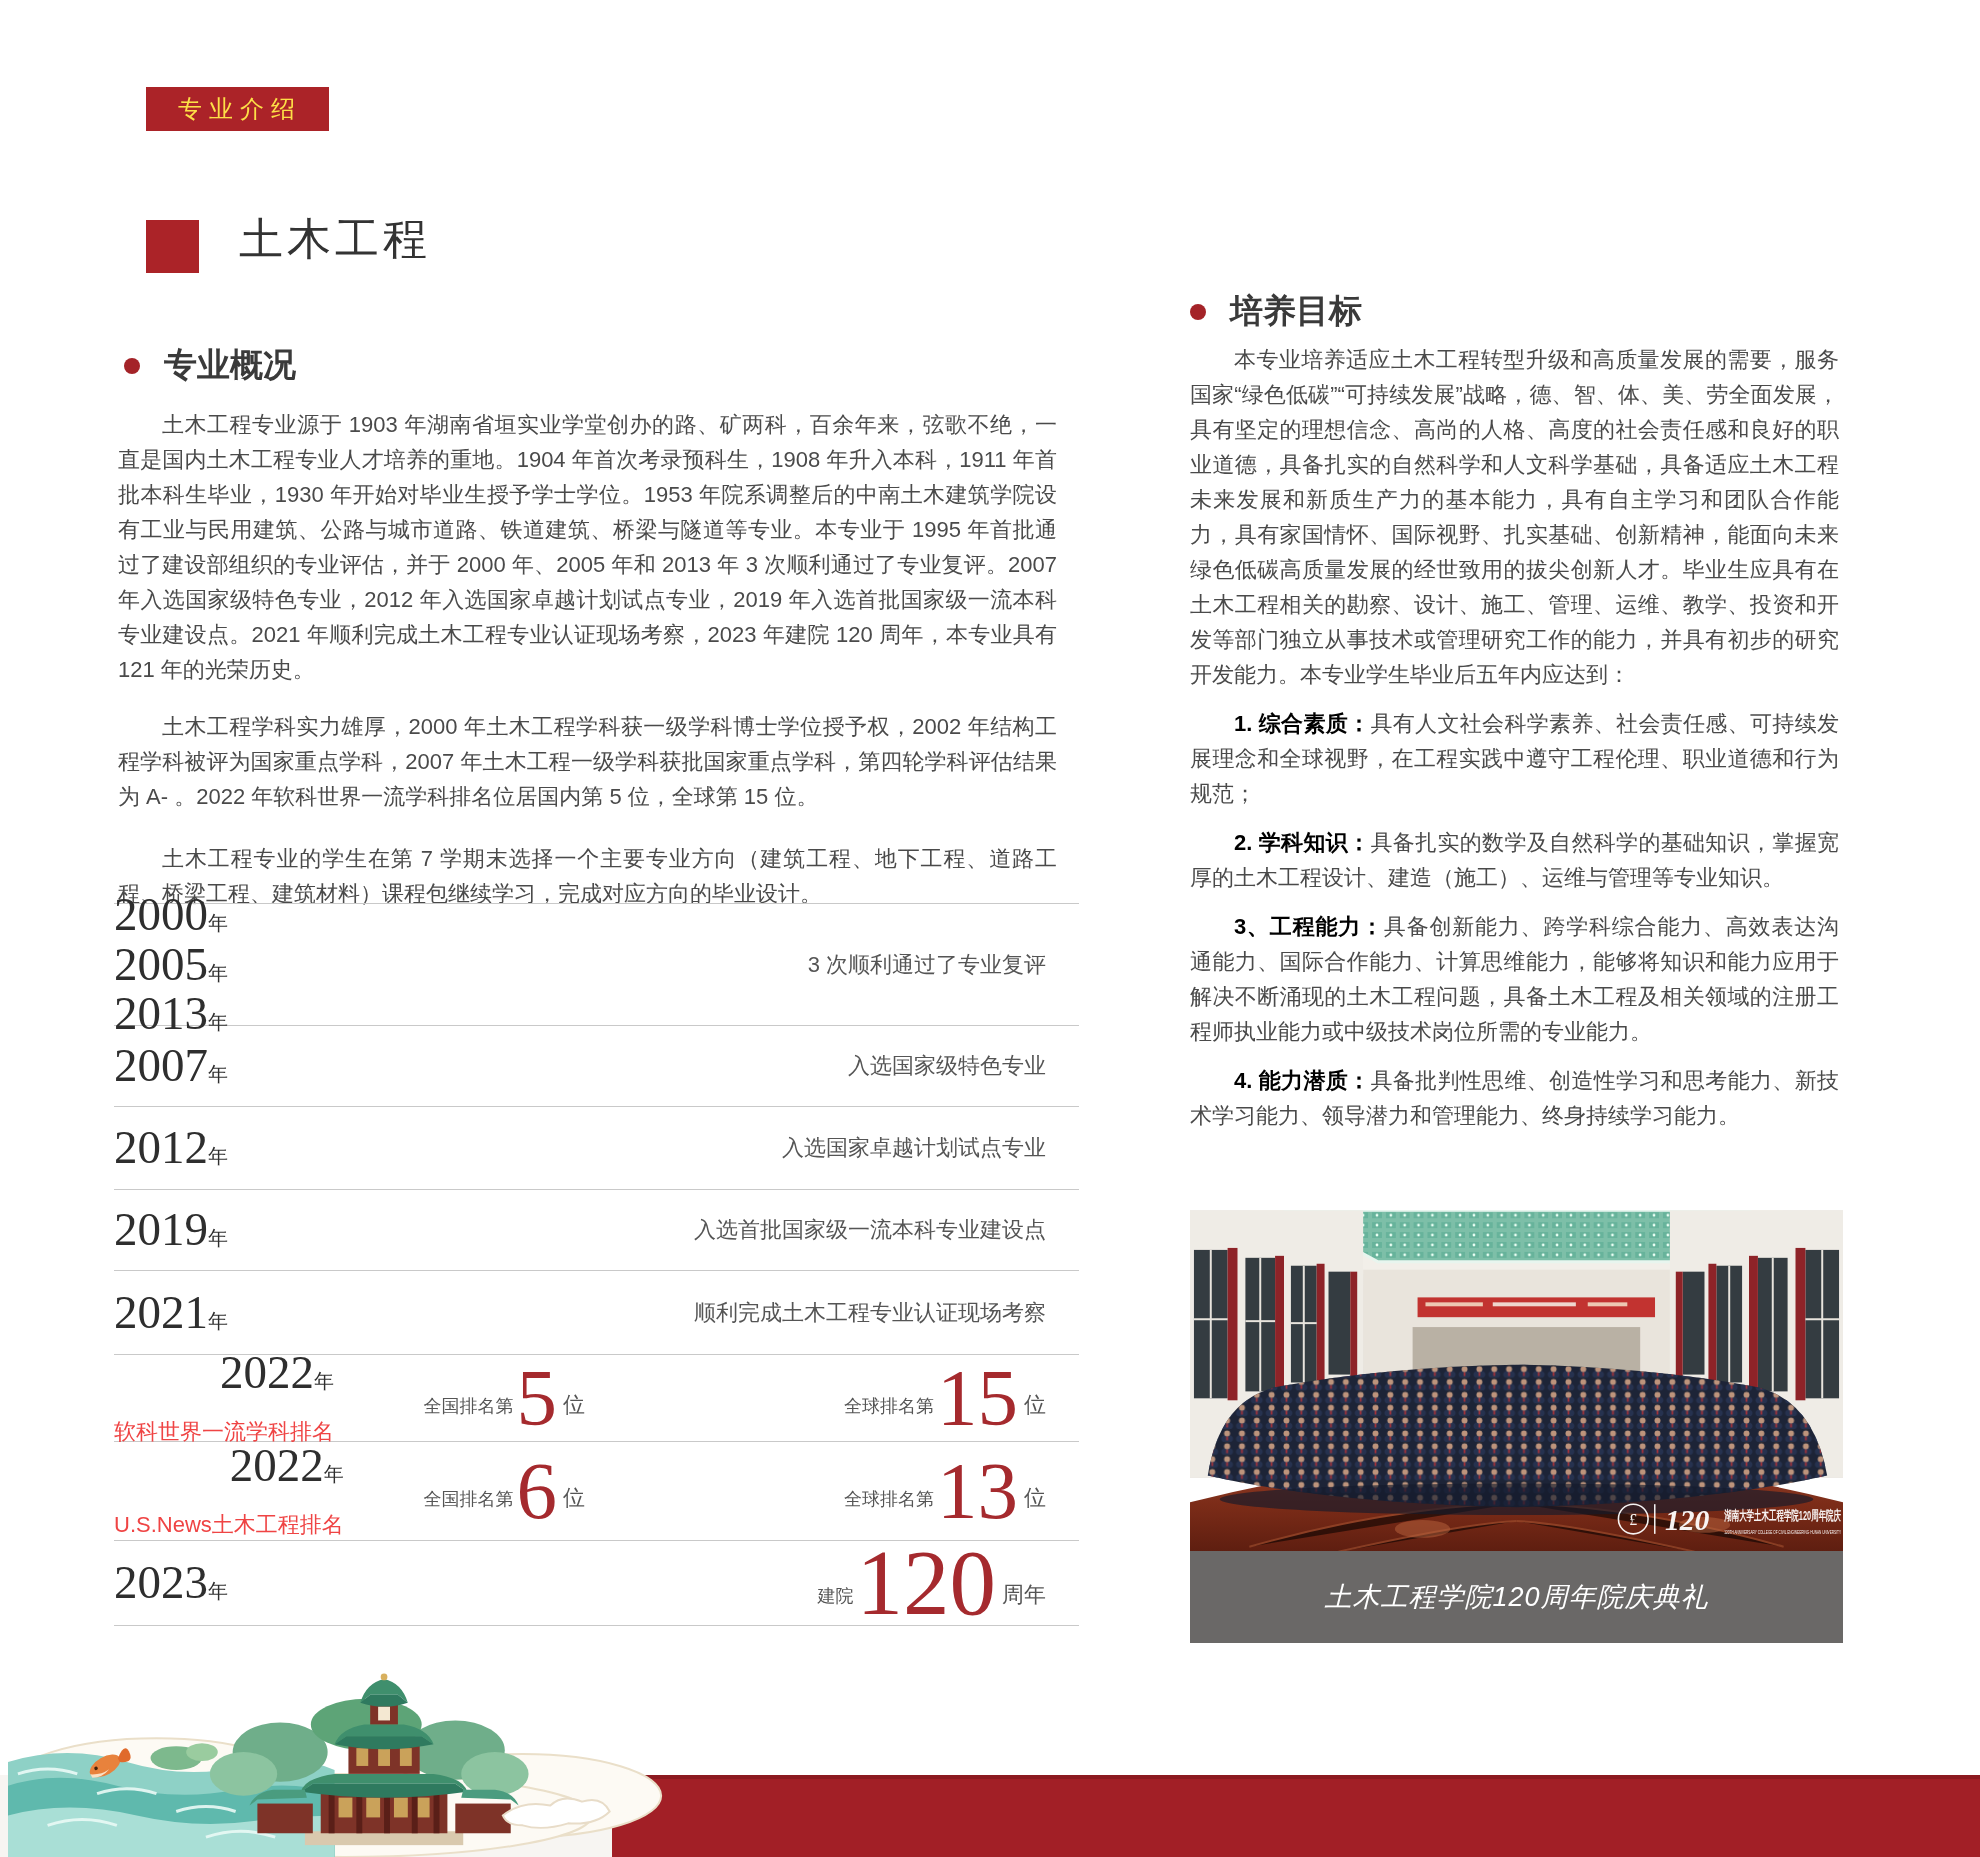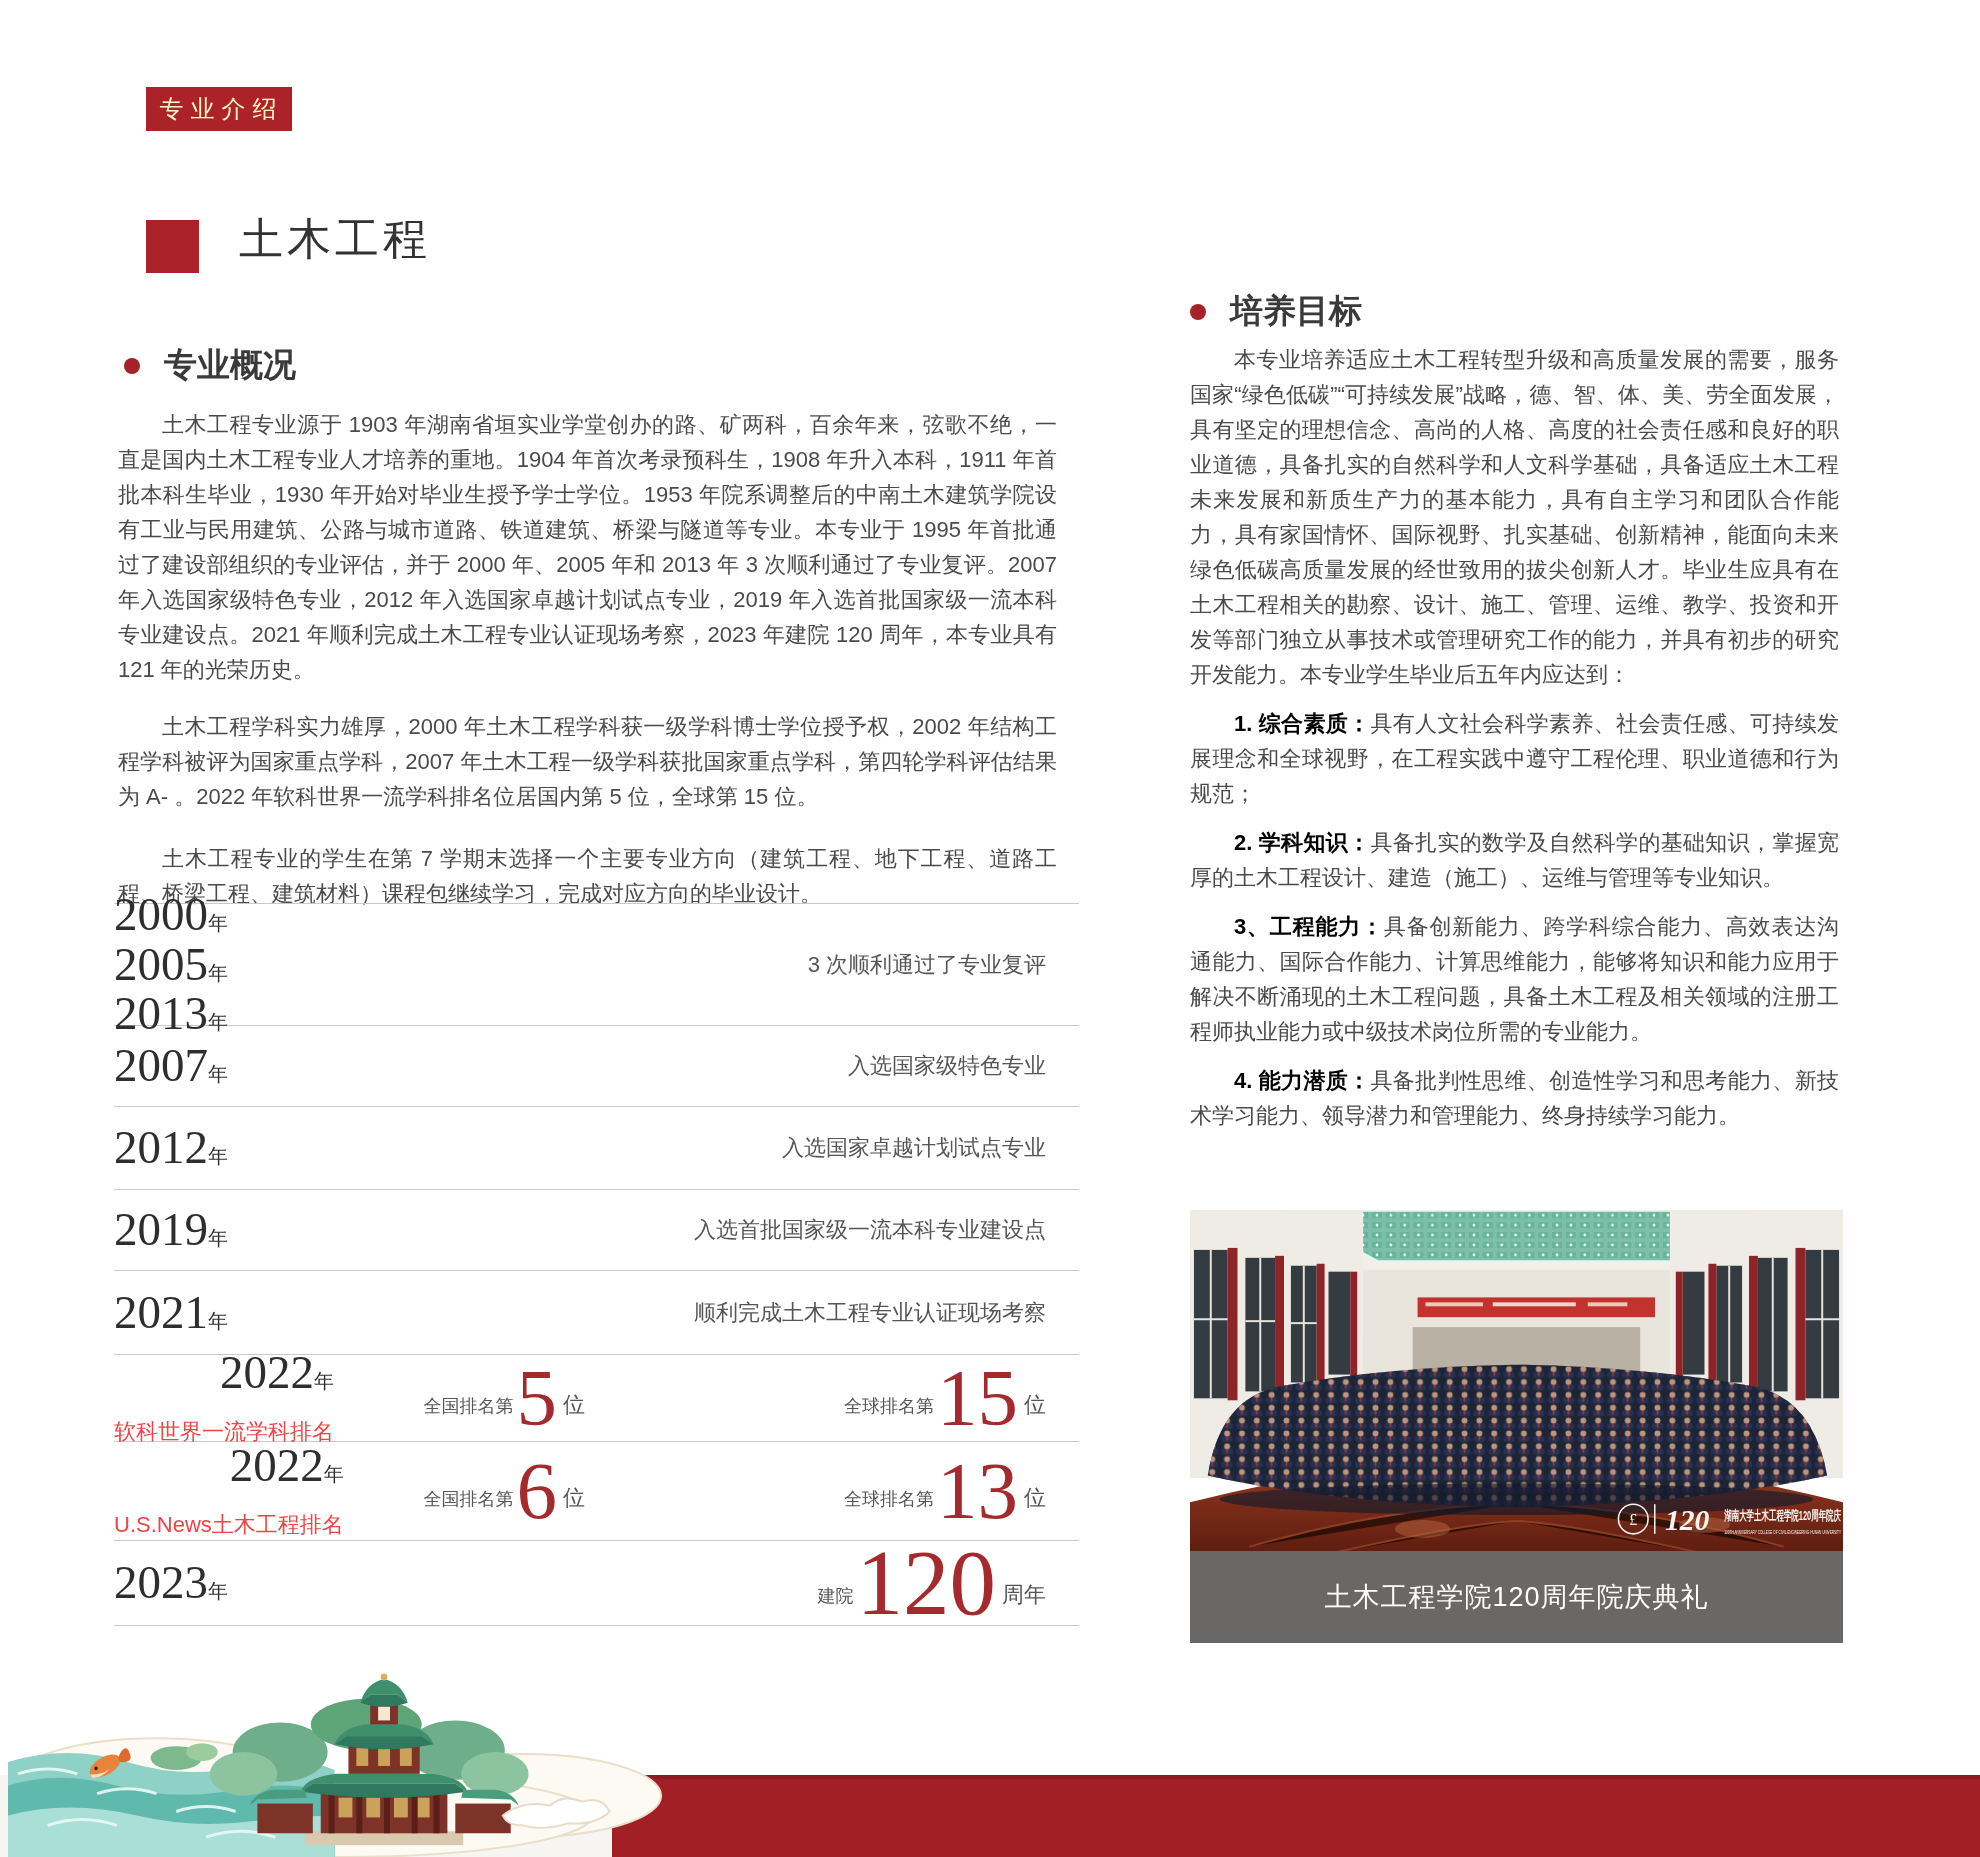--- a/index.html
+++ b/index.html
@@ -1,21 +1,21 @@
 <!DOCTYPE html>
 <html><head>
 <meta charset="utf-8">
 <style>
   html,body{margin:0;padding:0;}
   .page{position:relative;width:1980px;height:1857px;background:#ffffff;overflow:hidden;
         font-family:"Liberation Sans","DejaVu Sans",sans-serif;color:#4a4a4a;}
   .abs{position:absolute;}
 
   
-  .badge{left:146px;top:87px;width:146px;height:44px;background:#ab2328;color:#fef9c3;
+  .badge{left:146px;top:87px;width:183px;height:44px;background:#ab2328;color:#fde047;
          display:flex;align-items:center;justify-content:center;font-size:24px;
          letter-spacing:7px;padding-left:5px;box-sizing:border-box;}
 
   
   .title-square{left:146px;top:220px;width:53px;height:53px;background:#ab2328;}
   .page-title{left:239px;top:210px;font-size:44px;font-weight:normal;color:#333;letter-spacing:4px;}
 
   
   .sec-head{display:flex;align-items:center;gap:24px;font-size:33px;color:#3a3a3a;font-weight:600;}
   .sec-dot{width:16px;height:16px;border-radius:50%;background:#a42328;flex:0 0 auto;}
@@ -42,21 +42,21 @@
   .rank-gap{width:259px;}
 
   
   .right-col{left:1190px;width:649px;}
   .obj-item{font-size:22px;line-height:35px;text-align:justify;text-indent:2em;margin:14px 0 0 0;}
   .obj-label{color:#000000;font-weight:bold;}
 
   
   .photo-wrap{left:1190px;top:1210px;width:653px;height:342px;overflow:hidden;}
   .photo-caption{left:1190px;top:1551px;width:653px;height:92px;background:#6a6867;color:#fff;
-                 display:flex;align-items:center;justify-content:center;font-size:27px;letter-spacing:1px;}
+                 display:flex;align-items:center;justify-content:center;font-size:27px;letter-spacing:1px;font-style:italic;}
 
   
   .footer-light{left:0;top:1775px;width:1980px;height:82px;background:#f7f5f2;}
   .footer-red{left:612px;top:1775px;width:1368px;height:82px;background:#a21f26;border-top:4px solid #8c1a20;box-sizing:border-box;}
   .illus{left:8px;top:1667px;width:669px;height:190px;}
 </style>
 </head>
 <body>
 
 <div class="page">

